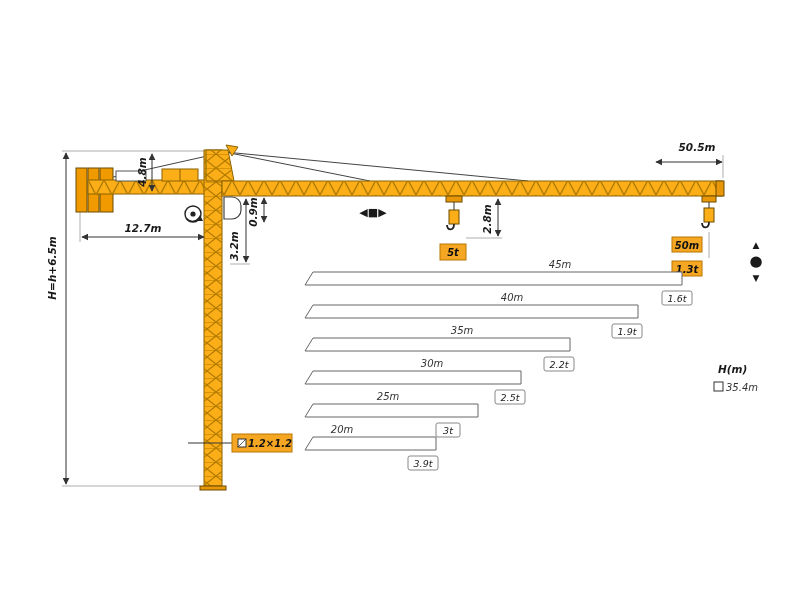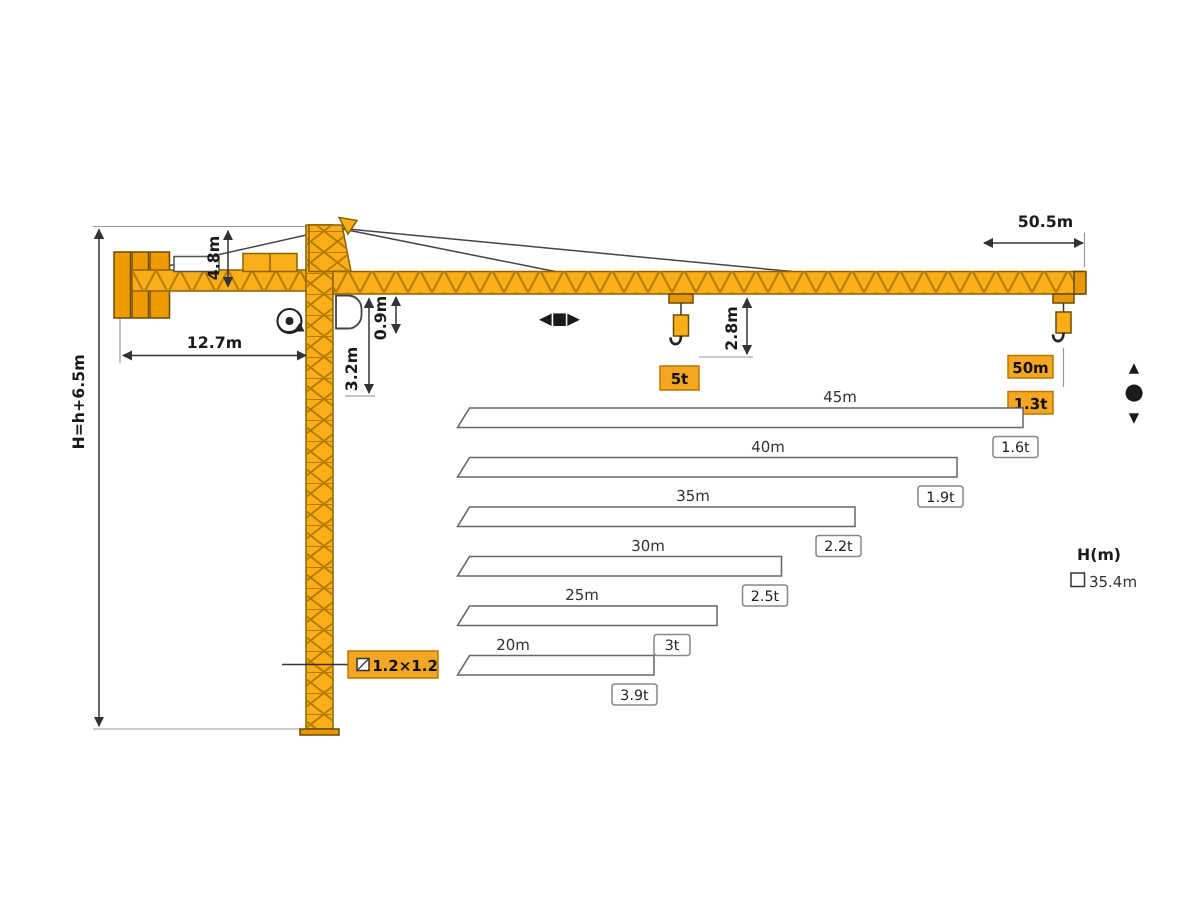--- a/index.html
+++ b/index.html
@@ -1,16 +1,16 @@
 <!DOCTYPE html>
 <html><head>
 <meta charset="utf-8">
 <style>
   html,body{margin:0;padding:0;background:#ffffff;}
-  .stage{position:relative;width:800px;height:600px;background:#ffffff;overflow:hidden;}
+  .stage{position:relative;width:800px;height:600px;background:#ffffff;overflow:hidden;font-style:italic;}
   svg{display:block;}
   text{font-family:"DejaVu Sans",sans-serif;fill:#1a1a1a;}
   .dim{font-size:10.5px;font-weight:bold;}
   .lbl{font-size:10px;fill:#333;}
   .tag{font-size:9.5px;fill:#222;}
   .boxtxt{font-size:10px;font-weight:bold;fill:#111;}
   .ext{stroke:#999;stroke-width:0.8;}
   .dimline{stroke:#333;stroke-width:1;}
   .pend{stroke:#444;stroke-width:1;}
   .outline{stroke:#8a6200;stroke-width:1;}

